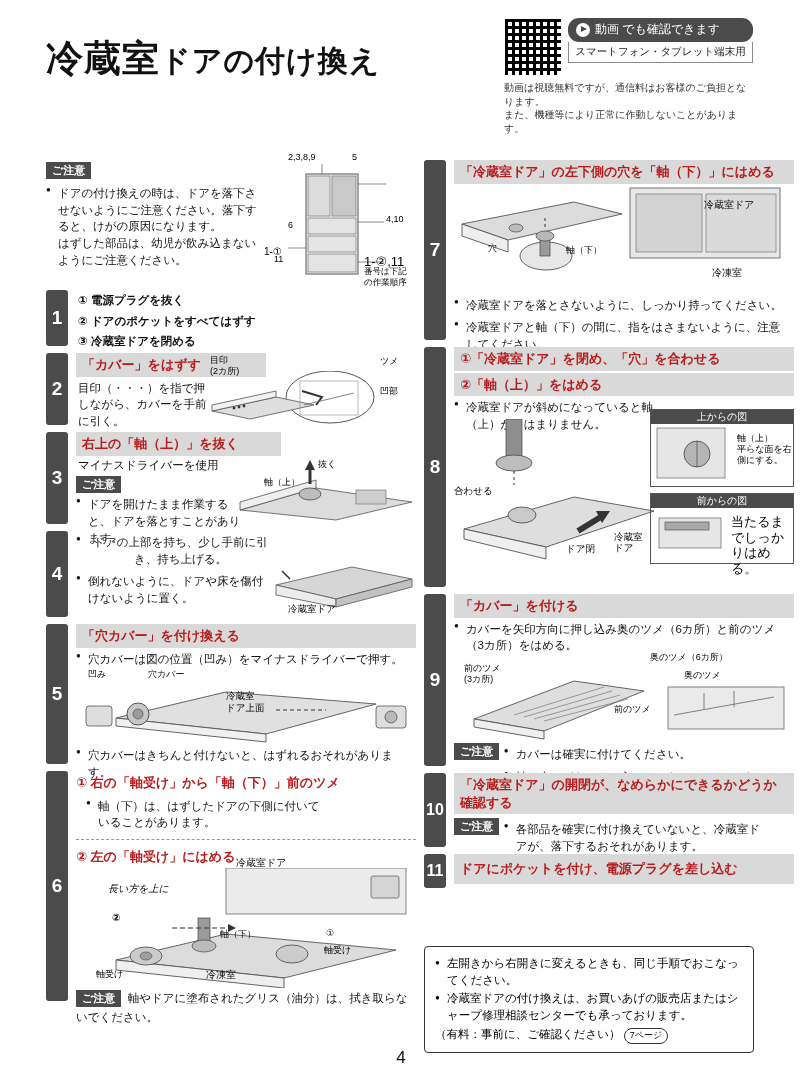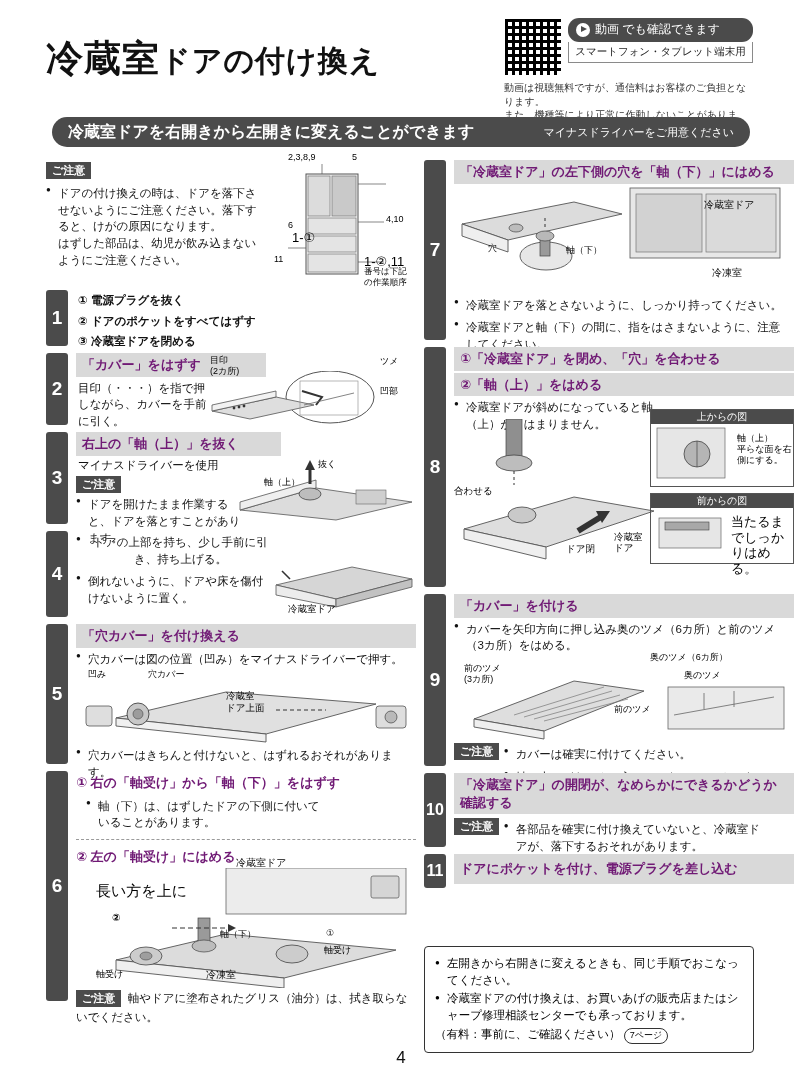--- a/index.html
+++ b/index.html
@@ -25,21 +25,21 @@
   .subbar .main{font-size:16px;font-weight:bold;}
   .subbar .tail{font-size:11px;margin-left:auto;}
   
   .col{position:absolute;top:160px;width:370px;}
   .colL{left:46px;}
   .colR{left:424px;}
   
   .step{position:relative;margin-bottom:7px;}
   .stepnum{position:absolute;left:0;top:0;width:22px;background:#4b4b4b;color:#fff;font-size:19px;font-weight:bold;text-align:center;border-radius:3px;display:flex;align-items:center;justify-content:center;}
   .stepbody{margin-left:30px;}
-  .hdr{background:#d9d9d9;font-size:13px;font-weight:bold;padding:3px 6px;line-height:1.35;color:#701a75;}
+  .hdr{background:#d9d9d9;font-size:13px;font-weight:bold;padding:3px 6px;line-height:1.35;color:#b91c1c;}
   .hdr.plain{background:none;padding-left:0;}
   .txt{font-size:11.5px;line-height:1.45;color:#111;padding:3px 2px;}
   .bullet{position:relative;padding-left:12px;}
   .bullet:before{content:"\25CF";position:absolute;left:0;top:0;font-size:8px;line-height:1.9;}
   .caution{display:inline-block;background:#4b4b4b;color:#fff;font-size:11px;font-weight:bold;padding:1px 6px;border-radius:0;}
   .dash{border-top:1px dashed #9a9a9a;margin:5px 0;}
   .small{font-size:9.5px;}
   
   .notebox{position:absolute;left:424px;top:946px;width:330px;border:1px solid #333;border-radius:4px;padding:8px 10px;box-sizing:border-box;font-size:11.5px;line-height:1.5;}
   .pagenum{position:absolute;left:0;right:0;bottom:12px;text-align:center;font-size:17px;color:#111;}
@@ -63,24 +63,20 @@
           <span class="play"></span>
           <span>動画 でも確認できます</span>
         </div>
         <div class="video-sub">スマートフォン・タブレット端末用</div>
       </div>
     </div>
     <div class="video-note" style="white-space:pre-line;">動画は視聴無料ですが、通信料はお客様のご負担となります。
 また、機種等により正常に作動しないことがあります。</div>
   </div>
 
-  <div class="subbar">
-    <span class="main">冷蔵室ドアを右開きから左開きに変えることができます</span>
-    <span class="tail">マイナスドライバーをご用意ください</span>
-  </div>
 
   <div class="col colL">
 
     <div style="position:relative;height:130px;">
       <div style="width:215px;">
         <span class="caution">ご注意</span>
         <div class="txt bullet" style="white-space:pre-line;margin-top:3px;">ドアの付け換えの時は、ドアを落下させないようにご注意ください。落下すると、けがの原因になります。
 はずした部品は、幼児が飲み込まないようにご注意ください。</div>
       </div>
 
@@ -95,21 +91,21 @@
           <line x1="92" y1="22" x2="120" y2="22" stroke="#555" stroke-width=".7"></line>
           <line x1="92" y1="60" x2="118" y2="60" stroke="#555" stroke-width=".7"></line>
           <line x1="40" y1="86" x2="22" y2="86" stroke="#555" stroke-width=".7"></line>
           <line x1="92" y1="100" x2="118" y2="100" stroke="#555" stroke-width=".7"></line>
           <line x1="56" y1="12" x2="56" y2="2" stroke="#555" stroke-width=".7"></line>
         </svg>
         <div style="position:absolute;left:22px;top:-10px;font-size:9px;">2,3,8,9</div>
         <div style="position:absolute;left:86px;top:-10px;font-size:9px;">5</div>
         <div style="position:absolute;left:120px;top:52px;font-size:9px;">4,10</div>
         <div style="position:absolute;left:22px;top:58px;font-size:9px;">6</div>
-        <div style="position:absolute;left:-2px;top:68px;font-size:13px;margin-left:28px;">1-①</div>
+        <div style="position:absolute;left:-2px;top:84px;font-size:10px;">1-①</div>
         <div style="position:absolute;left:8px;top:92px;font-size:9px;">11</div>
         <div style="position:absolute;left:98px;top:92px;font-size:13px;">1-②,11</div>
         <div style="position:absolute;left:98px;top:104px;font-size:8.5px;white-space:pre-line;line-height:1.25;">番号は下記
 の作業順序</div>
       </div>
     </div>
 
     <div class="step" style="height:56px;">
       <div class="stepnum" style="height:56px;">1</div>
       <div class="stepbody">
@@ -205,39 +201,39 @@
           <div style="position:absolute;left:150px;top:20px;font-size:9.5px;white-space:pre-line;line-height:1.25;">冷蔵室
 ドア上面</div>
         </div>
         <div class="txt bullet">穴カバーはきちんと付けないと、はずれるおそれがあります。</div>
       </div>
     </div>
 
     <div class="step" style="height:230px;">
       <div class="stepnum" style="height:230px;">6</div>
       <div class="stepbody" style="position:relative;height:230px;">
-        <div class="hdr plain" style="font-weight:bold;">① 右の「軸受け」から「軸（下）」をはずす</div>
+        <div class="hdr plain" style="font-weight:bold;">① 右の「軸受け」から「軸（下）」前のツメ</div>
         <div class="txt bullet" style="width:230px;margin-left:10px;">軸（下）は、はずしたドアの下側に付いていることがあります。</div>
         <div class="dash"></div>
         <div class="hdr plain" style="font-weight:bold;">② 左の「軸受け」にはめる</div>
         <div style="position:relative;height:120px;">
           <svg width="340" height="120" viewBox="0 0 340 120">
             <rect x="150" y="0" width="180" height="46" fill="#ececec" stroke="#666" stroke-width=".8"></rect>
             <rect x="295" y="8" width="28" height="22" rx="2" fill="#d5d5d5" stroke="#555" stroke-width=".7"></rect>
             <path d="M40,92 L150,66 L320,82 L208,110 Z" fill="#dcdcdc" stroke="#555" stroke-width=".9"></path>
             <path d="M40,92 L40,102 L208,120 L208,110 Z" fill="#efefef" stroke="#555" stroke-width=".9"></path>
             <ellipse cx="70" cy="88" rx="16" ry="9" fill="#cccccc" stroke="#444" stroke-width=".8"></ellipse>
             <ellipse cx="70" cy="88" rx="6" ry="4" fill="#9e9e9e" stroke="#444" stroke-width=".6"></ellipse>
             <ellipse cx="216" cy="86" rx="16" ry="9" fill="#cccccc" stroke="#444" stroke-width=".8"></ellipse>
             <rect x="122" y="50" width="12" height="26" fill="#9a9a9a" stroke="#444" stroke-width=".7"></rect>
             <ellipse cx="128" cy="78" rx="12" ry="6" fill="#bcbcbc" stroke="#444" stroke-width=".7"></ellipse>
             <path d="M96,60 L160,60" stroke="#333" stroke-width="1" stroke-dasharray="5 3"></path>
             <path d="M160,60 L152,56 L152,64 Z" fill="#333"></path>
           </svg>
-          <div style="position:absolute;left:20px;top:14px;font-size:15px;">長い方を上に</div>
+          <div style="position:absolute;left:32px;top:14px;font-size:10px;font-style:italic;">長い方を上に</div>
           <div style="position:absolute;left:160px;top:-12px;font-size:10px;">冷蔵室ドア</div>
           <div style="position:absolute;left:36px;top:44px;font-size:10px;font-weight:bold;">②</div>
           <div style="position:absolute;left:144px;top:60px;font-size:9px;">軸（下）</div>
           <div style="position:absolute;left:250px;top:60px;font-size:9px;">①</div>
           <div style="position:absolute;left:248px;top:76px;font-size:9px;">軸受け</div>
           <div style="position:absolute;left:20px;top:100px;font-size:9px;">軸受け</div>
           <div style="position:absolute;left:130px;top:100px;font-size:10px;">冷凍室</div>
         </div>
         <div style="position:relative;">
           <span class="caution">ご注意</span>

